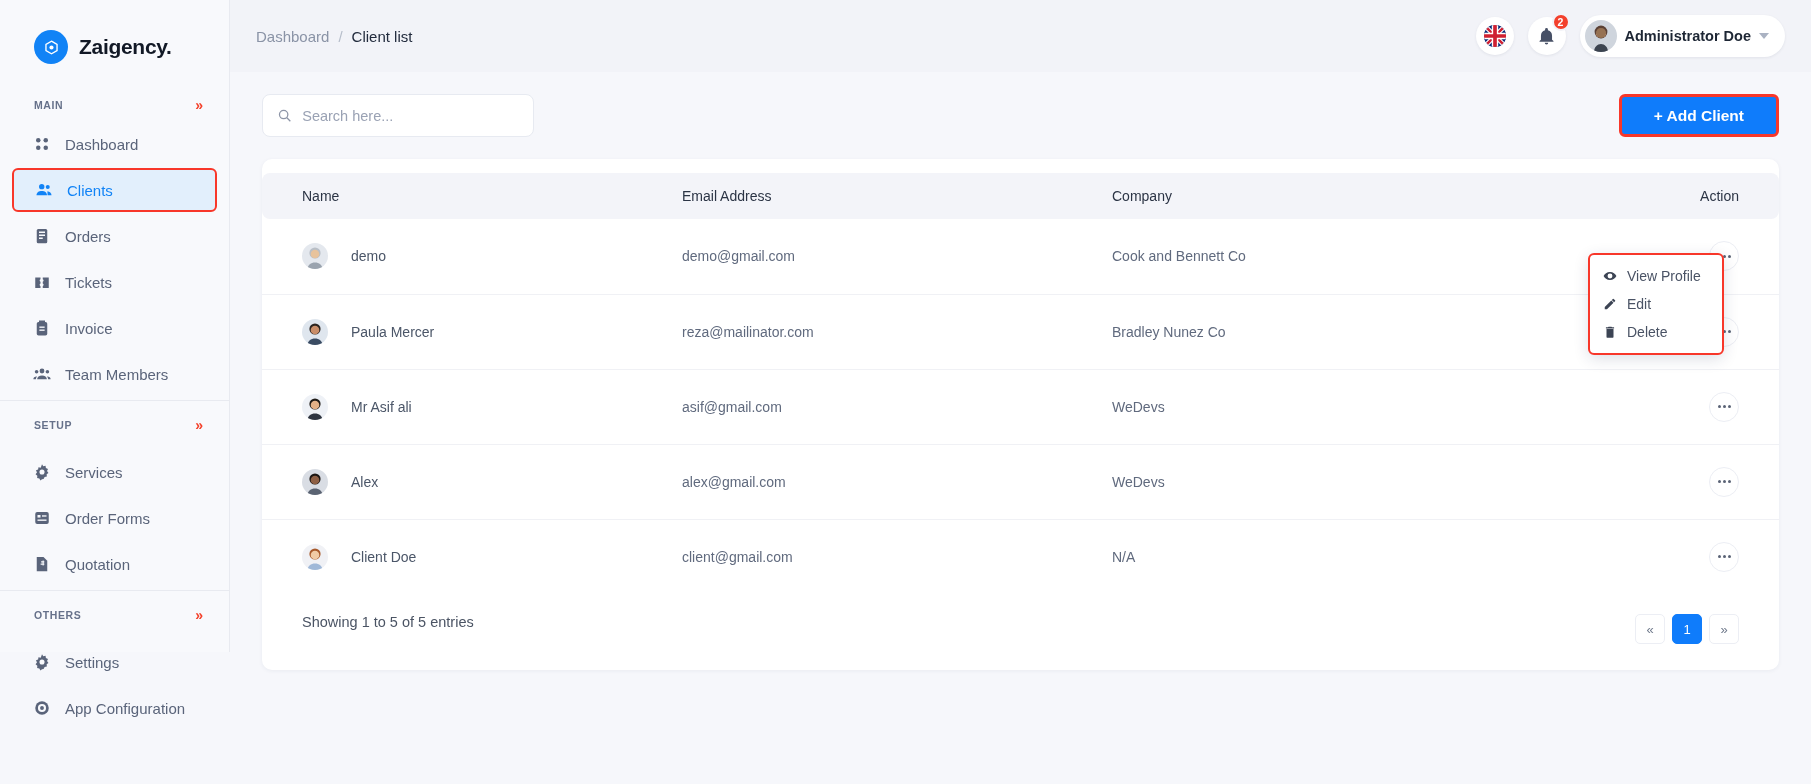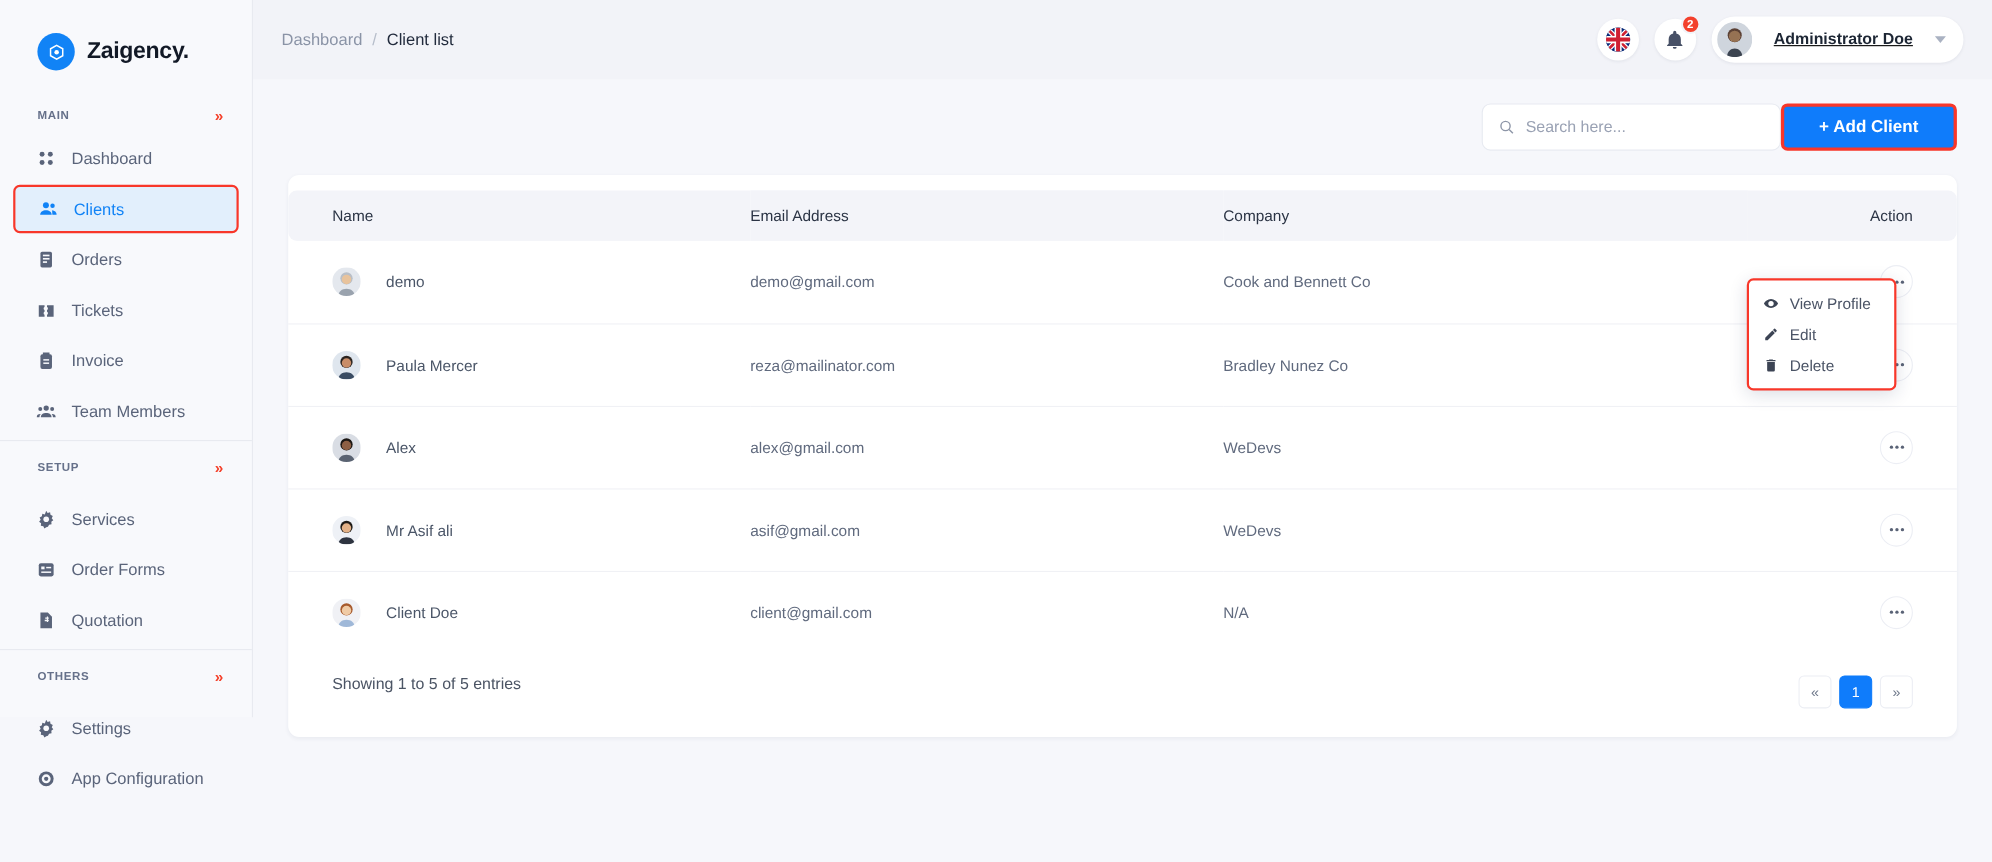--- a/index.html
+++ b/index.html
@@ -64,32 +64,31 @@
     display: flex; align-items: center; justify-content: center;
     box-shadow: 0 1px 3px rgba(30,40,70,.08); position: relative; cursor: pointer;
   }
   .flag { width: 22px; height: 22px; border-radius: 50%; overflow: hidden; position: relative; background:#0b2a71; }
   .badge {
     position: absolute; top: -4px; right: -4px; min-width: 18px; height: 18px;
     border-radius: 50%; background: #f3402c; color: #fff; font-size: 10.5px; font-weight: bold;
     display: flex; align-items: center; justify-content: center; border: 2px solid #f2f3f8;
   }
   .userchip {
-    display: flex; align-items: center; gap: 20px; background: #fff;
+    display: flex; align-items: center; gap: 8px; background: #fff;
     border-radius: 22px; padding: 5px 16px 5px 5px; box-shadow: 0 1px 3px rgba(30,40,70,.08);
     cursor: pointer;
-    text-decoration: underline;
   }
   .avatar-lg { width: 32px; height: 32px; border-radius: 50%; overflow: hidden; flex:0 0 32px; }
   .user-name { font-size: 14.5px; font-weight: bold; color: #1d2634; }
   .caret { width: 0; height: 0; border-left: 5px solid transparent; border-right: 5px solid transparent; border-top: 6px solid #aab2c2; }
 
   
   .content { padding: 22px 32px 0 32px; }
-  .toolbar { display: flex; align-items: center; justify-content: flex-end; margin-bottom: 22px; }
+  .toolbar { display: flex; align-items: center; justify-content: space-between; margin-bottom: 22px; }
   .search-wrap {
     width: 272px; height: 43px; background: #fff; border: 1px solid #e7eaf1; border-radius: 8px;
     display: flex; align-items: center; gap: 10px; padding: 0 14px;
   }
   .search-wrap input {
     border: none; outline: none; font-size: 14.5px; color: #384255; width: 100%;
     font-family: "Liberation Sans", sans-serif; background: transparent;
   }
   .search-wrap input::placeholder { color: #9aa2b4; }
   .add-btn {
@@ -402,49 +401,49 @@
                 <td class="c-action"><span class="dots-btn">
                     <i></i>
                     <i></i>
                     <i></i>
                   </span></td>
               </tr>
               <tr>
                 <td class="c-name">
                   <span class="name-cell">
                     <span class="avatar-sm"><svg viewBox="0 0 26 26" width="26" height="26">
+                        <rect width="26" height="26" fill="#eef1f6"></rect>
+                        <circle cx="13" cy="10" r="5.6" fill="#1f1b17"></circle>
+                        <circle cx="13" cy="11" r="4.3" fill="#e3b187"></circle>
+                        <path d="M5.6 26c0-4.1 3.3-6.6 7.4-6.6S20.4 21.9 20.4 26z" fill="#2e3440"></path>
+                      </svg></span>
+                    <span class="name-text">Mr Asif ali</span>
+                  </span>
+                </td>
+                <td>asif@gmail.com</td>
+                <td>WeDevs</td>
+                <td class="c-action"><span class="dots-btn">
+                    <i></i>
+                    <i></i>
+                    <i></i>
+                  </span></td>
+              </tr>
+              <tr>
+                <td class="c-name">
+                  <span class="name-cell">
+                    <span class="avatar-sm"><svg viewBox="0 0 26 26" width="26" height="26">
                         <rect width="26" height="26" fill="#d9dde4"></rect>
                         <circle cx="13" cy="10" r="5.6" fill="#1b1613"></circle>
                         <circle cx="13" cy="11" r="4.3" fill="#8d5f44"></circle>
                         <path d="M5.6 26c0-4.1 3.3-6.6 7.4-6.6S20.4 21.9 20.4 26z" fill="#5a6372"></path>
                       </svg></span>
                     <span class="name-text">Alex</span>
                   </span>
                 </td>
                 <td>alex@gmail.com</td>
-                <td>WeDevs</td>
-                <td class="c-action"><span class="dots-btn">
-                    <i></i>
-                    <i></i>
-                    <i></i>
-                  </span></td>
-              </tr>
-              <tr>
-                <td class="c-name">
-                  <span class="name-cell">
-                    <span class="avatar-sm"><svg viewBox="0 0 26 26" width="26" height="26">
-                        <rect width="26" height="26" fill="#eef1f6"></rect>
-                        <circle cx="13" cy="10" r="5.6" fill="#1f1b17"></circle>
-                        <circle cx="13" cy="11" r="4.3" fill="#e3b187"></circle>
-                        <path d="M5.6 26c0-4.1 3.3-6.6 7.4-6.6S20.4 21.9 20.4 26z" fill="#2e3440"></path>
-                      </svg></span>
-                    <span class="name-text">Mr Asif ali</span>
-                  </span>
-                </td>
-                <td>asif@gmail.com</td>
                 <td>WeDevs</td>
                 <td class="c-action"><span class="dots-btn">
                     <i></i>
                     <i></i>
                     <i></i>
                   </span></td>
               </tr>
               <tr>
                 <td class="c-name">
                   <span class="name-cell">

